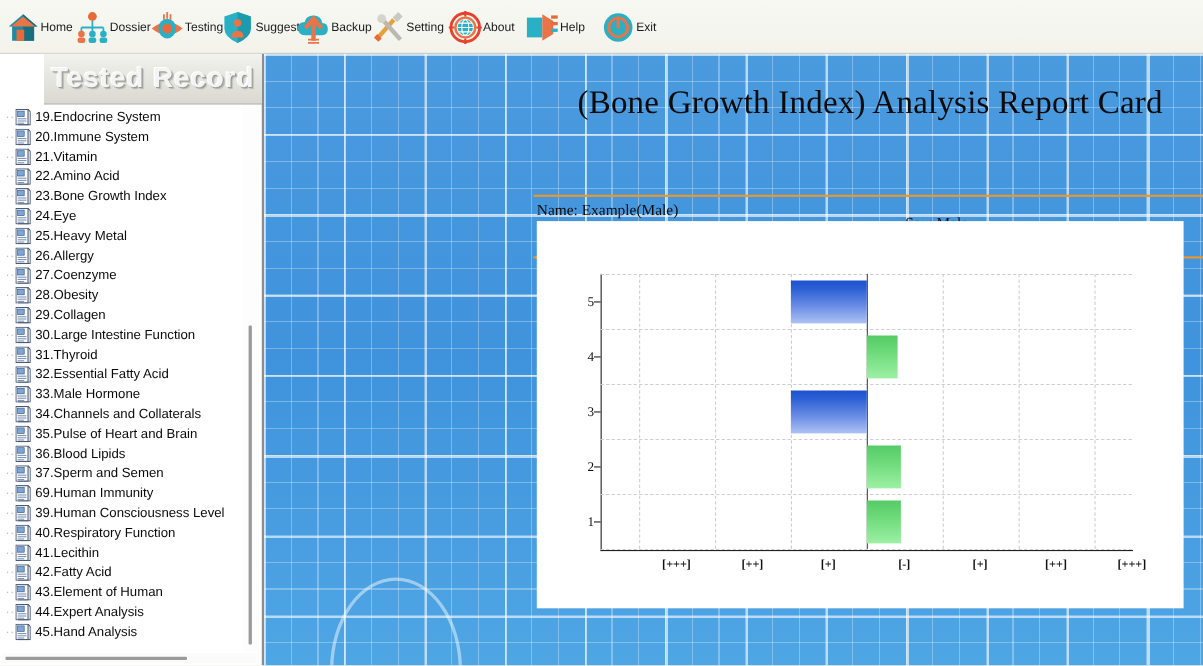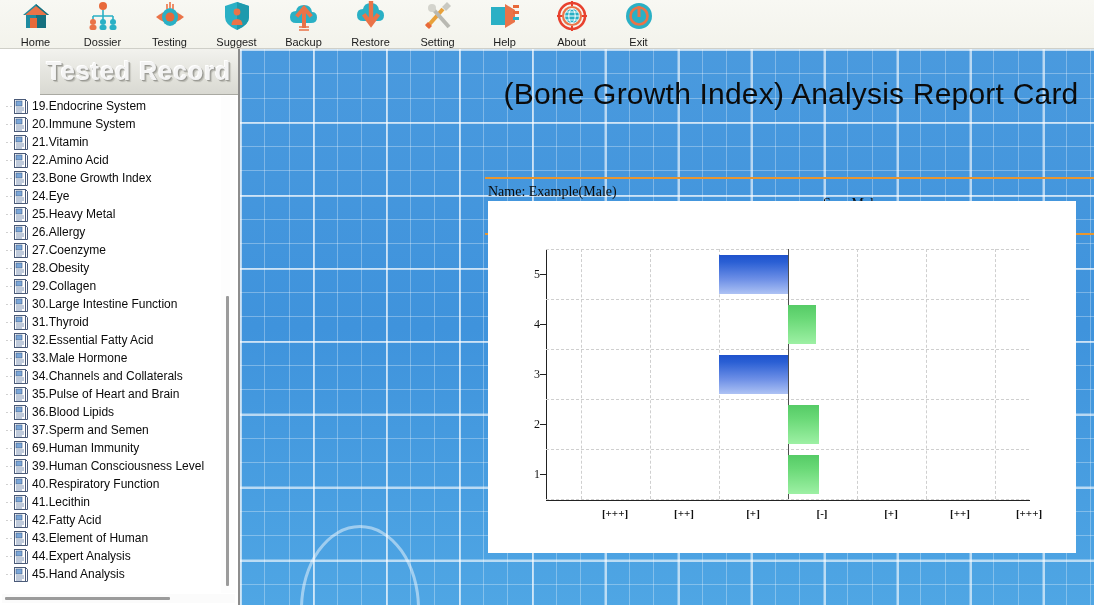--- a/index.html
+++ b/index.html
@@ -14,22 +14,22 @@
   
   .toolbar {
     position: absolute; left: 0; top: 0; width: 1094px; height: 49px;
     background: linear-gradient(#f8f8f3, #f3f3ec);
     border-bottom: 1px solid #cfcfc8;
     display: flex; align-items: flex-start;
     padding-left: 2px;
   }
   .tb-btn {
     width: 67px; height: 48px;
-    display: flex; flex-direction: column; align-items: center;
-    justify-content: space-between; padding-top: 1px;
+    display: flex; flex-direction: row; align-items: center;
+    justify-content: center; padding-top: 1px;
     cursor: pointer; background: transparent; border: none;
   }
   .tb-ico { width: 32px; height: 30px; display: block; }
   .tb-lab {
     font-size: 11px; color: #1b1b1b; line-height: 12px;
     margin-top: 1px; white-space: nowrap;
     font-family: "Liberation Sans", sans-serif;
   }
 
   
@@ -108,21 +108,21 @@
     width: 120px; height: 120px;
     border: 3px solid rgba(255,255,255,.55);
     border-radius: 50% 50% 50% 50% / 70% 70% 30% 30%;
     opacity: .85;
   }
 
   
   .rpt-title {
     position: absolute; left: 248px; top: 28px; width: 606px;
     text-align: center;
-    font-family: Liberation Sans, sans-serif;
+    font-family: Liberation Serif, serif;
     font-size: 30px; color: #0b0b0b; letter-spacing: .2px;
     white-space: nowrap;
   }
   .rule {
     position: absolute; height: 2px; background: #e8962e;
     left: 245px; width: 838px;
   }
   .rule.top { top: 128px; }
   .rule.bot { top: 184px; }
   .meta {
@@ -243,70 +243,61 @@
       <span class="tb-ico">
         <svg viewBox="0 0 32 30" width="32" height="30">
           <path d="M8 22 q-6 0 -6 -6 t6 -6 q1 -6 8 -6 t8 7 q5 0 5 5.5 t-6 5.5 z" fill="#2ab0c5"></path>
           <path d="M16 25 V8 M10 14 L16 7 L22 14" stroke="#ea7348" stroke-width="4" fill="none" stroke-linecap="square"></path>
           <path d="M11 26 h10 M11 29 h10" stroke="#ea7348" stroke-width="1.6"></path>
         </svg>
       </span>
       <span class="tb-lab">Backup</span>
     </button>
 
-    <button class="tb-btn">
-      <span class="tb-ico">
-        <svg viewBox="0 0 32 30" width="32" height="30">
-          <path d="M8 20 q-6 0 -6 -6 t6 -6 q1 -6 8 -6 t8 7 q5 0 5 5.5 t-6 5.5 z" fill="#2ab0c5"></path>
-          <path d="M16 2 V21 M10 15 L16 23 L22 15" stroke="#ea7348" stroke-width="4.4" fill="none" stroke-linecap="square"></path>
-        </svg>
-      </span>
-      <span class="tb-lab">Restore</span>
-    </button>
 
     <button class="tb-btn">
       <span class="tb-ico">
         <svg viewBox="0 0 32 30" width="32" height="30">
           <path d="M5 26 L21 8" stroke="#e8a13a" stroke-width="4"></path>
           <path d="M20 6 l5 -5 l4 4 l-5 5 z" fill="#c9c9c2"></path>
           <path d="M27 26 L11 8" stroke="#b9b9b2" stroke-width="4"></path>
           <circle cx="10" cy="7" r="4" fill="#d4d4cd"></circle>
           <path d="M3 24 l3 -3 l4 4 l-3 3 z" fill="#e8693a"></path>
         </svg>
       </span>
       <span class="tb-lab">Setting</span>
-    </button>
-
-    <button class="tb-btn">
-      <span class="tb-ico">
-        <svg viewBox="0 0 32 30" width="32" height="30">
-          <rect x="2" y="6" width="14" height="18" fill="#2ab0c5"></rect>
-          <path d="M16 3 L16 27 L26 21 L26 9 Z" fill="#ea7348"></path>
-          <rect x="24" y="4" width="6" height="3" fill="#e8693a"></rect>
-          <rect x="24" y="10" width="6" height="3" fill="#e8693a"></rect>
-          <rect x="24" y="16" width="6" height="3" fill="#2ab0c5"></rect>
-        </svg>
-      </span>
-      <span class="tb-lab">Help</span>
     </button>
 
     <button class="tb-btn">
       <span class="tb-ico">
         <svg viewBox="0 0 32 30" width="32" height="30">
           <circle cx="16" cy="15" r="13" fill="none" stroke="#e8412e" stroke-width="2.6"></circle>
           <circle cx="16" cy="15" r="9" fill="none" stroke="#ea7348" stroke-width="2.2"></circle>
           <circle cx="16" cy="15" r="7" fill="#2ab0c5"></circle>
           <g stroke="#fff" stroke-width="1" fill="none">
             <ellipse cx="16" cy="15" rx="3.2" ry="7"></ellipse>
             <path d="M9 15 h14 M10 11 h12 M10 19 h12"></path>
           </g>
           <path d="M16 0 v5 M16 25 v5 M1 15 h5 M26 15 h5" stroke="#e8412e" stroke-width="2"></path>
         </svg>
       </span>
       <span class="tb-lab">About</span>
+    </button>
+
+    <button class="tb-btn">
+      <span class="tb-ico">
+        <svg viewBox="0 0 32 30" width="32" height="30">
+          <rect x="2" y="6" width="14" height="18" fill="#2ab0c5"></rect>
+          <path d="M16 3 L16 27 L26 21 L26 9 Z" fill="#ea7348"></path>
+          <rect x="24" y="4" width="6" height="3" fill="#e8693a"></rect>
+          <rect x="24" y="10" width="6" height="3" fill="#e8693a"></rect>
+          <rect x="24" y="16" width="6" height="3" fill="#2ab0c5"></rect>
+        </svg>
+      </span>
+      <span class="tb-lab">Help</span>
     </button>
 
     <button class="tb-btn">
       <span class="tb-ico">
         <svg viewBox="0 0 32 30" width="32" height="30">
           <circle cx="16" cy="15" r="13" fill="#2ab0c5"></circle>
           <circle cx="16" cy="15" r="8.5" fill="none" stroke="#ea7348" stroke-width="2.6"></circle>
           <path d="M16 5 v11" stroke="#ea7348" stroke-width="3"></path>
         </svg>
       </span>

